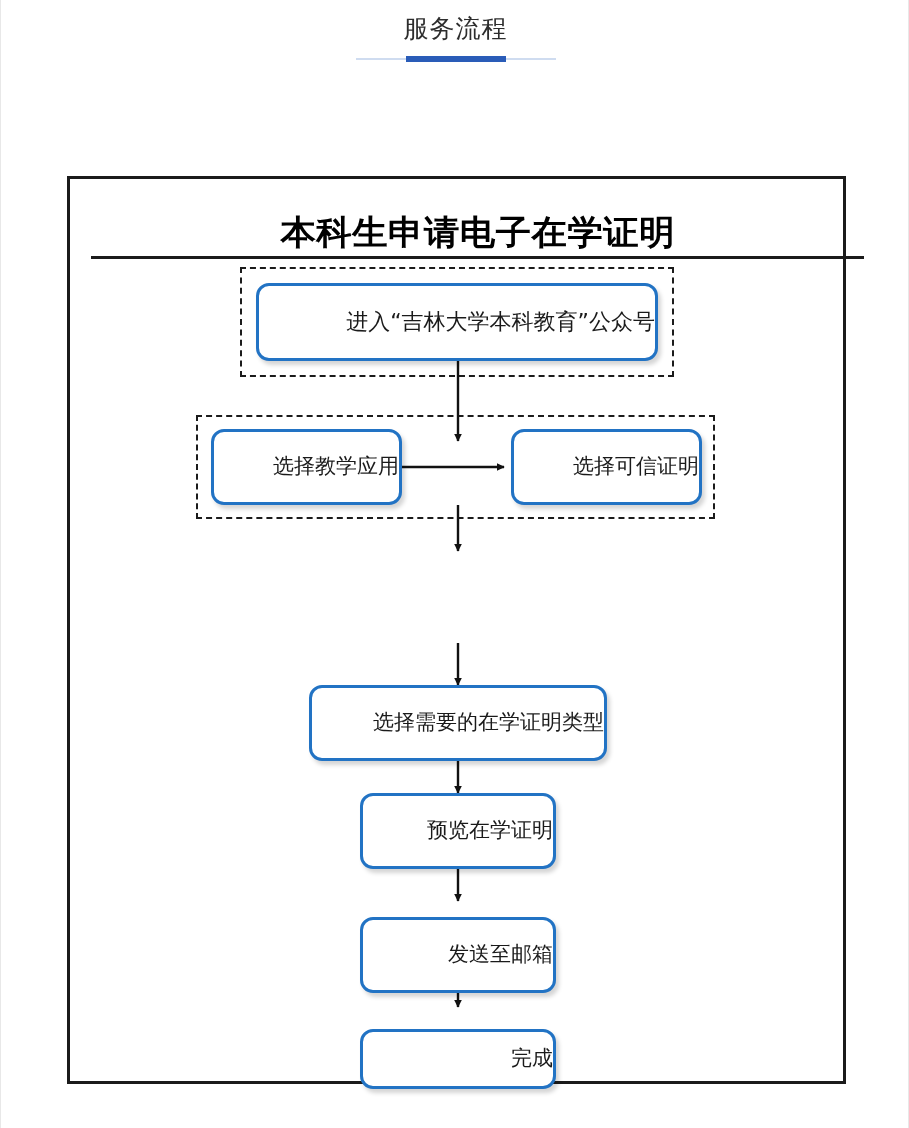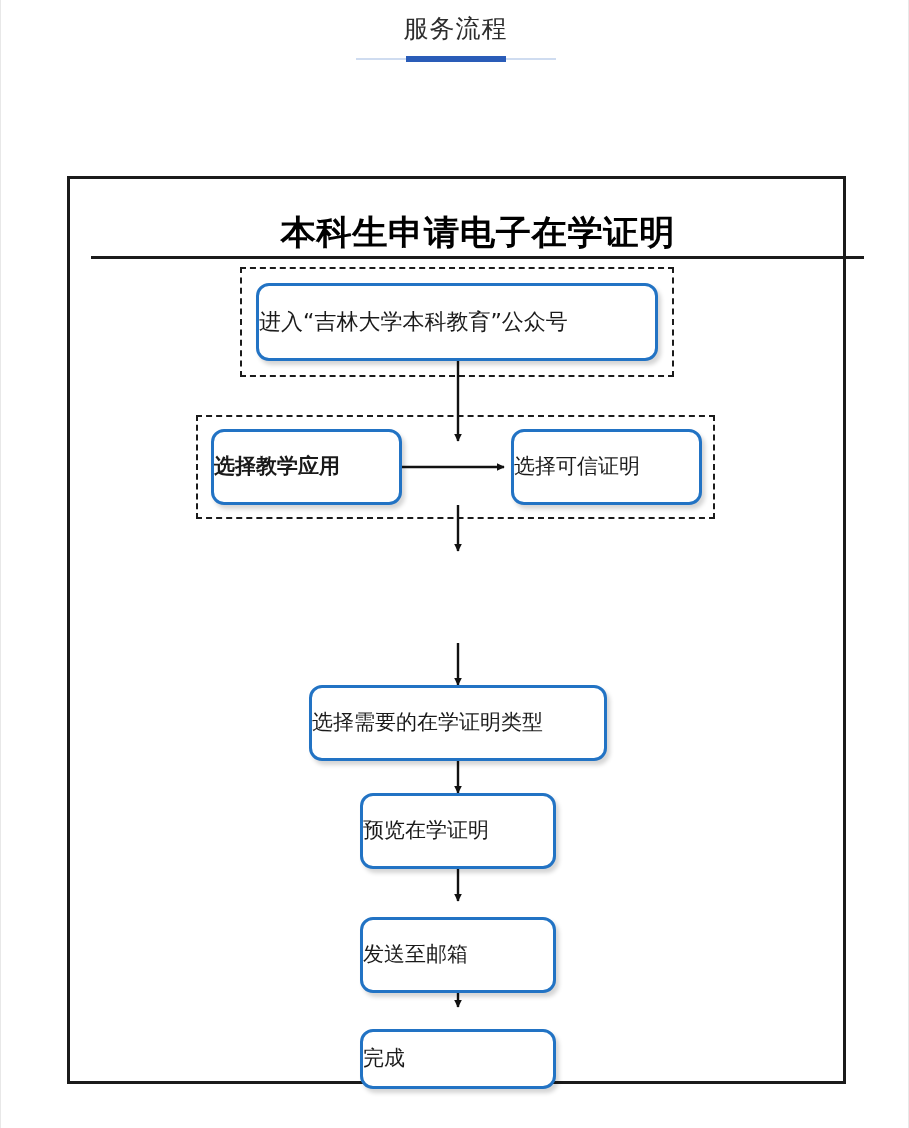--- a/index.html
+++ b/index.html
@@ -107,21 +107,21 @@
 
   
   .node {
     position: absolute;
     box-sizing: border-box;
     border: 3px solid #2273c4;
     border-radius: 13px;
     background: #ffffff;
     display: flex;
     align-items: center;
-    justify-content: flex-start;
+    justify-content: flex-end;
     box-shadow: 3px 4px 4px rgba(0,0,0,0.17);
     z-index: 3;
   }
   .node-label {
     font-size: 21px;
     color: #1a1a1a;
     line-height: 1.1;
     white-space: nowrap;
     font-family: "DejaVu Sans", "Liberation Sans", sans-serif;
   }
@@ -184,21 +184,21 @@
 
       <line x1="388" y1="626" x2="388" y2="658" stroke="#111111" stroke-width="2.4" marker-end="url(#arw)"></line>
 
       <line x1="388" y1="734" x2="388" y2="764" stroke="#111111" stroke-width="2.4" marker-end="url(#arw)"></line>
     </svg>
 
     <div class="node big" style="left:186px; top:40px; width:402px; height:78px;">
       <span class="node-label">进入“吉林大学本科教育”公众号</span>
     </div>
 
-    <div class="node" style="left:141px; top:186px; width:191px; height:76px;font-weight:bold;">
+    <div class="node" style="left:141px; top:186px; width:191px; height:76px;">
       <span class="node-label">选择教学应用</span>
     </div>
 
     <div class="node" style="left:441px; top:186px; width:191px; height:76px;">
       <span class="node-label">选择可信证明</span>
     </div>
 
 
     <div class="node" style="left:290px; top:550px; width:196px; height:76px;">
       <span class="node-label">预览在学证明</span>

